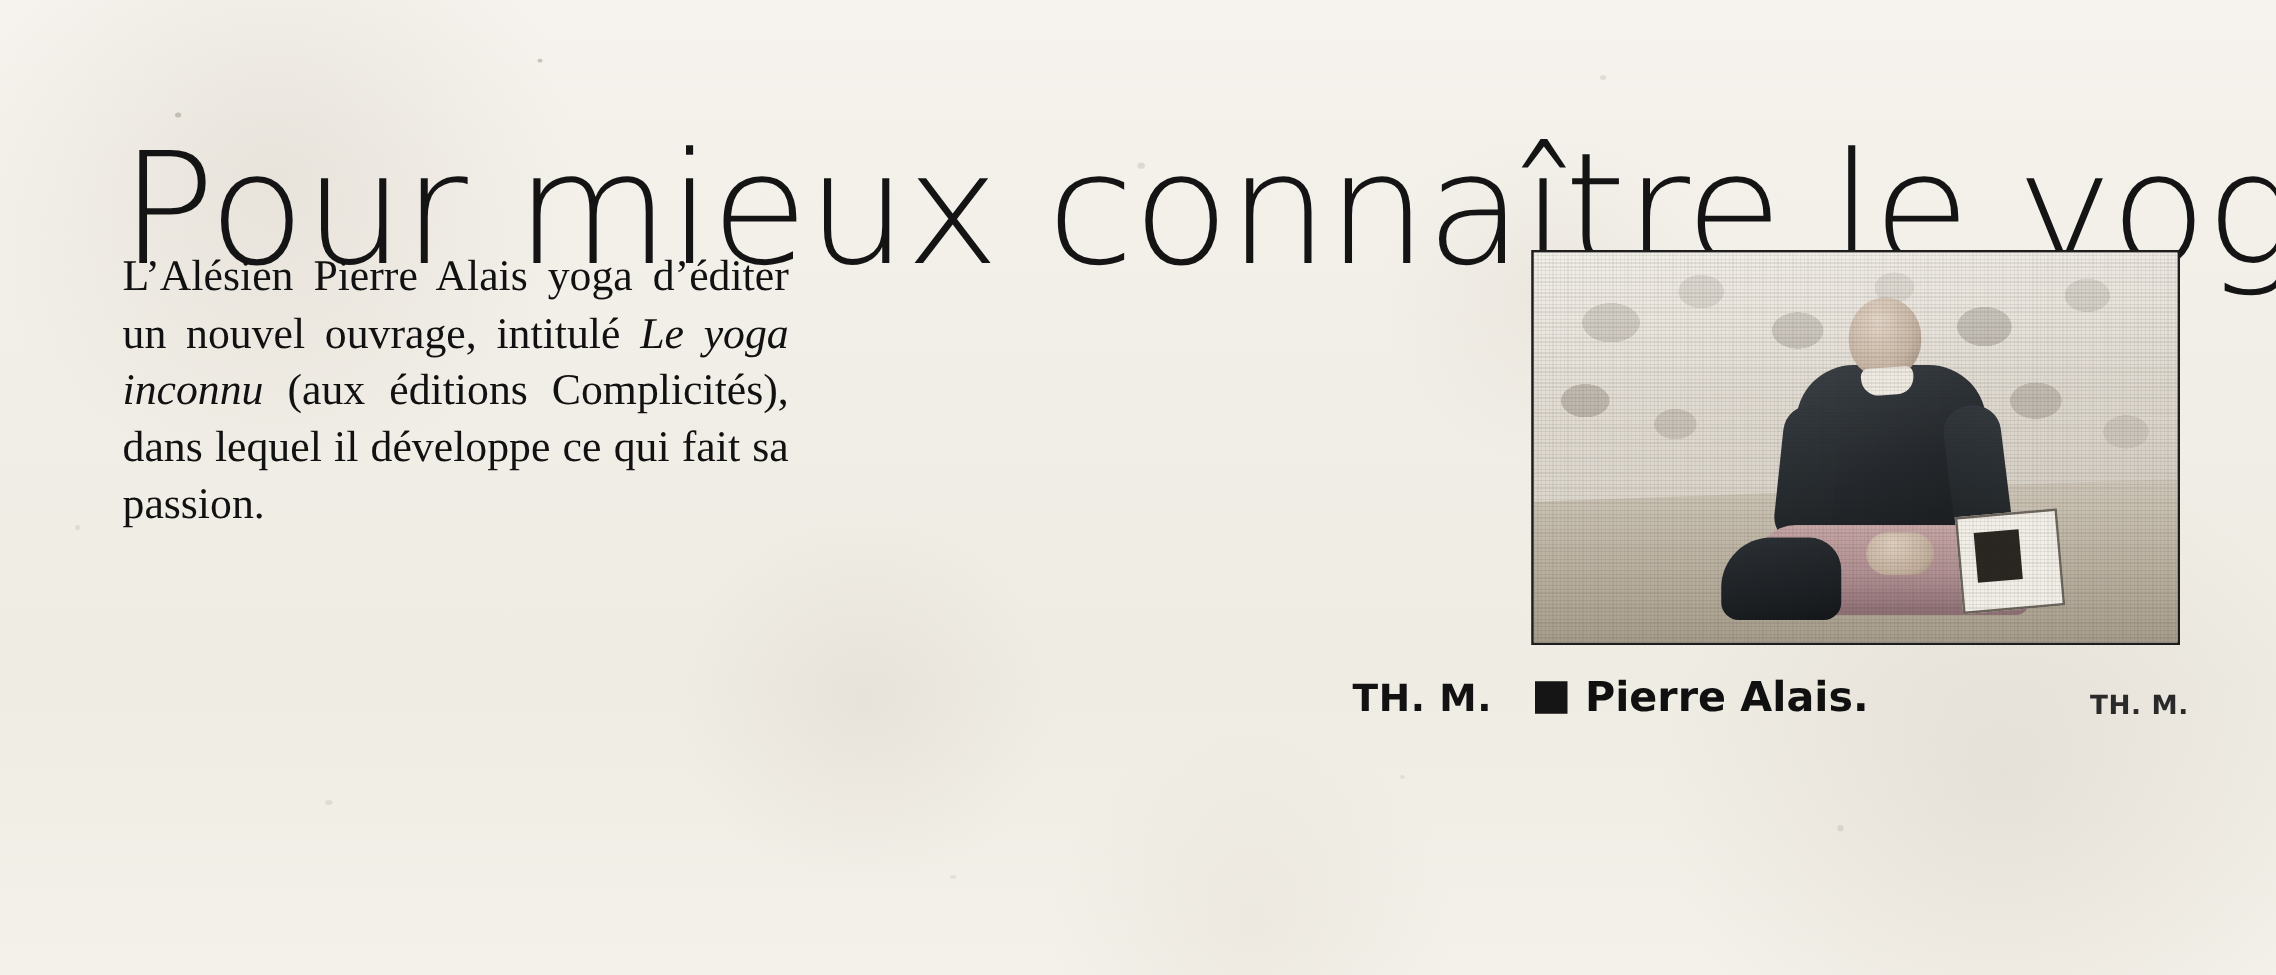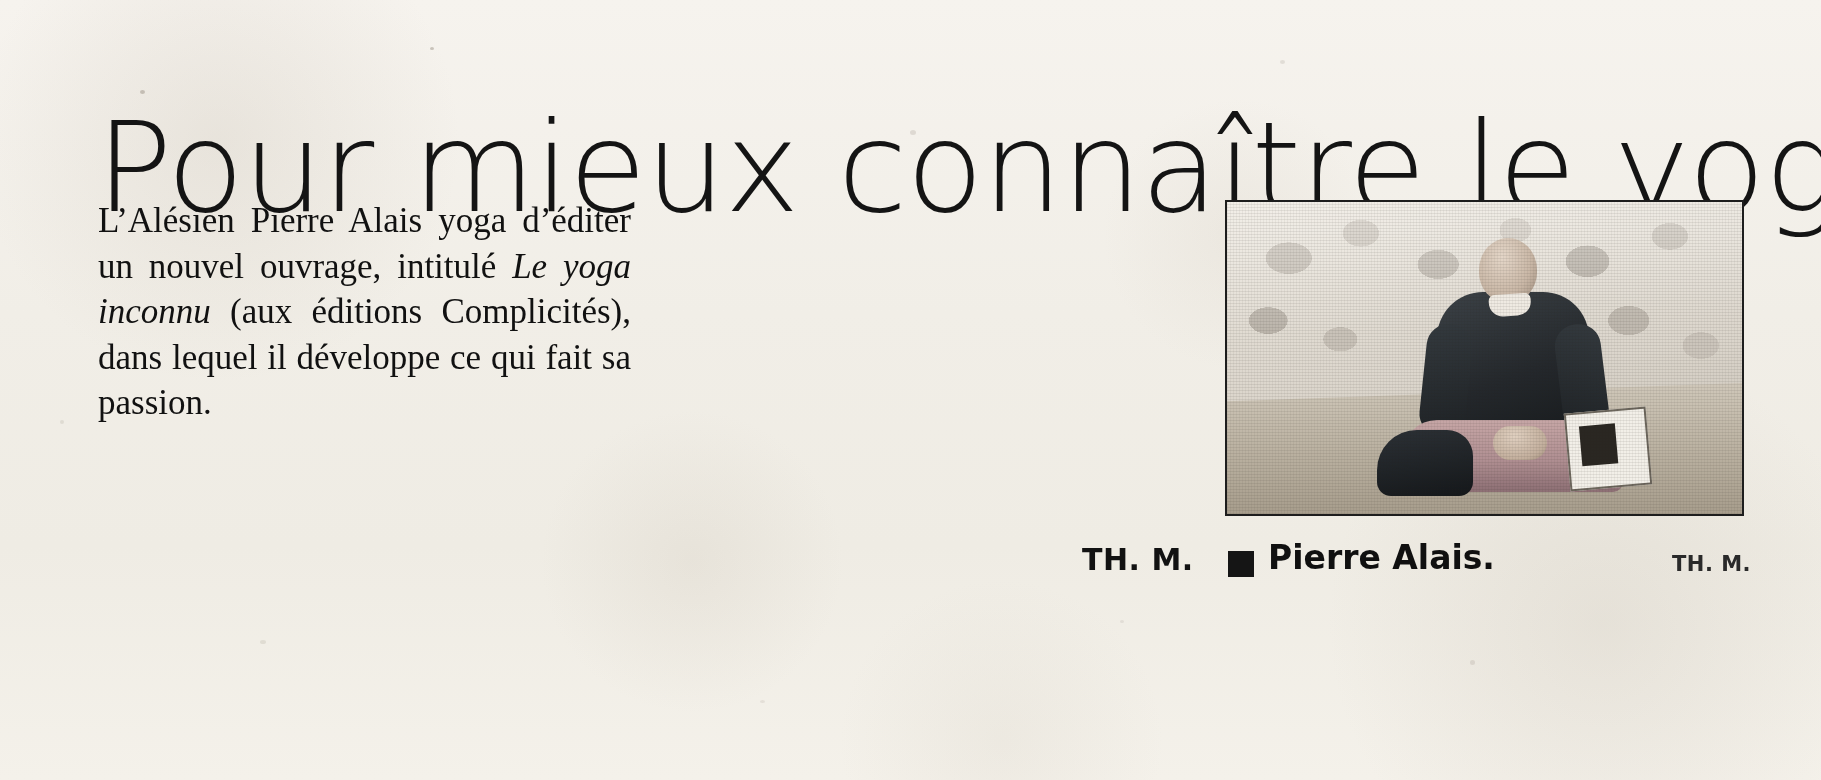--- a/index.html
+++ b/index.html
@@ -215,21 +215,21 @@
       repeating-linear-gradient(90deg, rgba(40,36,30,0.14) 0px, rgba(40,36,30,0.14) 1px, rgba(255,255,255,0) 1px, rgba(255,255,255,0) 3px);
     pointer-events: none;
   }
 
   
   .caption {
     position: absolute;
     left: 1228px;
     top: 538px;
     display: flex;
-    align-items: flex-end;
+    align-items: center;
     gap: 14px;
   }
   .caption-square {
     width: 26px;
     height: 26px;
     background: #151515;
     display: inline-block;
   }
   .caption-text {
     font-family: "DejaVu Sans", sans-serif;

